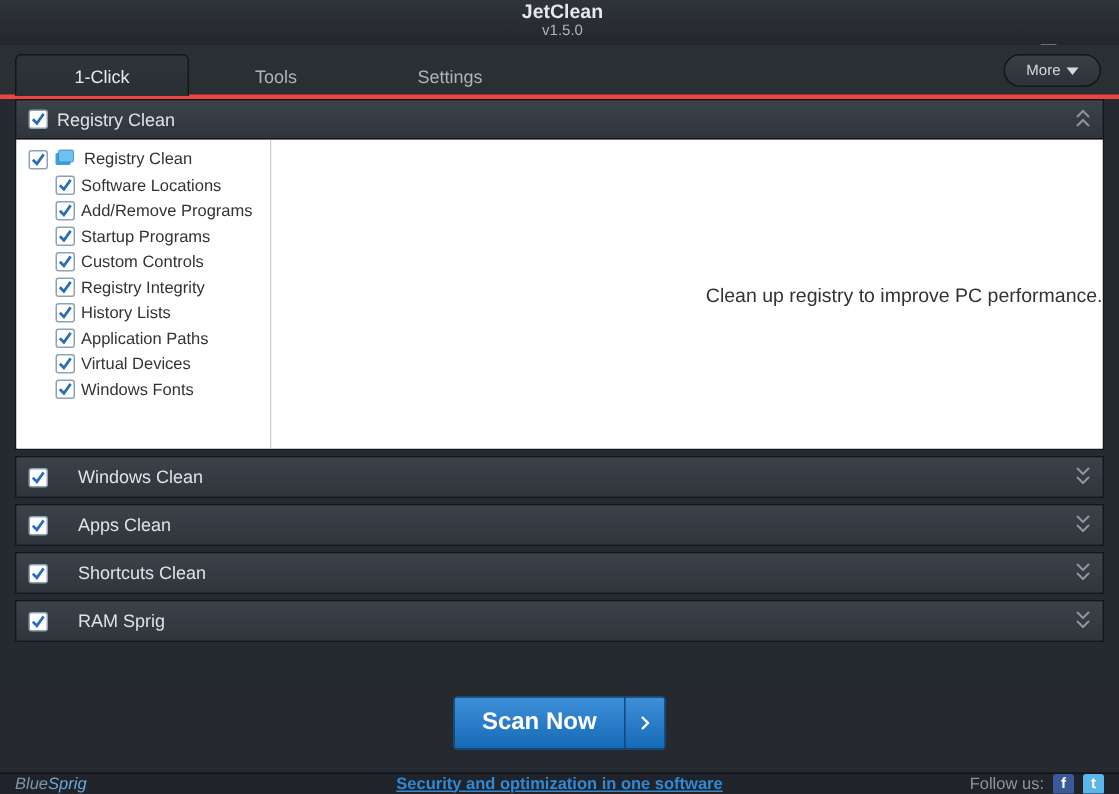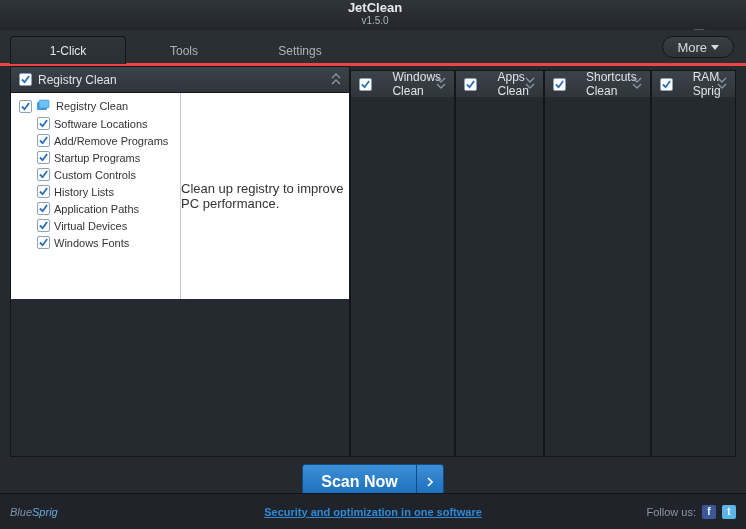--- a/index.html
+++ b/index.html
@@ -22,27 +22,27 @@
     font-size: 12px; color: #aeb3b8; cursor: pointer; border: 1px solid transparent; border-bottom: none;
     border-radius: 4px 4px 0 0;
   }
   .tab.active {
     background: linear-gradient(#2f343a, #2a2f34);
     border-color: #14171a;
     color: #e6e9ec;
   }
   .more-btn {
     position: absolute; right: 12px; top: 6px; height: 22px; padding: 0 14px;
-    display: flex; align-items: center; gap: 4px; font-size: 13px; color: #d6d9dc;
+    display: flex; align-items: center; gap: 4px; font-size: 10px; color: #d6d9dc;
     background: linear-gradient(#3a3f45, #2d3238); border: 1px solid #14171a; border-radius: 11px; cursor: pointer;
   }
   .more-btn .tri { width: 0; height: 0; border-left: 4px solid transparent; border-right: 4px solid transparent; border-top: 5px solid #d6d9dc; }
 
   
-  .body-area { position: absolute; top: 66px; left: 10px; right: 10px; bottom: 72px; display: flex; flex-direction: row; gap: 0; }
+  .body-area { position: absolute; top: 66px; left: 10px; right: 10px; bottom: 72px; display: flex; flex-direction: column; gap: 0; }
 
   .section {
     border: 1px solid #14171a;
   }
   .section + .section { margin-top: 4px; }
   .section-header {
     height: 26px; display: flex; align-items: center; gap: 6px; padding: 0 8px;
     background: linear-gradient(#3b4249, #2f353b);
     border-bottom: 1px solid #14171a; cursor: pointer; font-size: 12px; color: #dfe3e7;
     position: relative;
@@ -84,21 +84,21 @@
     border-right: 1px solid #0e4d84;
   }
   .scan-btn .drop {
     width: 26px; display: flex; align-items: center; justify-content: center;
     background: linear-gradient(#3f8fd8, #156ab7); color: #fff;
   }
   .scan-btn .drop svg { display: block; }
 
   
   .statusbar {
-    position: absolute; left: 0; right: 0; bottom: 0; height: 36px;
+    position: absolute; left: 0; right: 0; bottom: 0; height: 14px;
     background: #20242a; border-top: 1px solid #11141a;
     display: flex; align-items: center; padding: 0 10px; font-size: 11px;
   }
   .brand { color: #7c93a9; font-style: italic; }
   .brand .sprig { color: #6ca7d6; }
   .promo { position: absolute; left: 50%; transform: translateX(-50%); }
   .promo a { color: #2e89d6; text-decoration: underline; font-weight: 600; cursor: pointer; }
   .social { margin-left: auto; display: flex; align-items: center; gap: 6px; color: #8e969e; }
   .social .s-icon { width: 14px; height: 14px; border-radius: 2px; display: inline-flex; align-items: center; justify-content: center; color: #fff; font-size: 10px; font-weight: bold; cursor: pointer; }
   .fb { background: #3b5998; }
@@ -210,20 +210,28 @@
                 </span>
                 <span>Startup Programs</span>
               </div>
             <div class="node child">
                 <span class="chk">
                   <svg width="9" height="9" viewBox="0 0 10 10">
                     <path d="M1 5 L4 8 L9 1" stroke="#2a6fb5" stroke-width="2" fill="none"></path>
                   </svg>
                 </span>
                 <span>Custom Controls</span>
+              </div>
+            <div class="node child">
+                <span class="chk">
+                  <svg width="9" height="9" viewBox="0 0 10 10">
+                    <path d="M1 5 L4 8 L9 1" stroke="#2a6fb5" stroke-width="2" fill="none"></path>
+                  </svg>
+                </span>
+                <span>Registry Integrity</span>
               </div>
             <div class="node child">
                 <span class="chk">
                   <svg width="9" height="9" viewBox="0 0 10 10">
                     <path d="M1 5 L4 8 L9 1" stroke="#2a6fb5" stroke-width="2" fill="none"></path>
                   </svg>
                 </span>
                 <span>History Lists</span>
               </div>
             <div class="node child">

